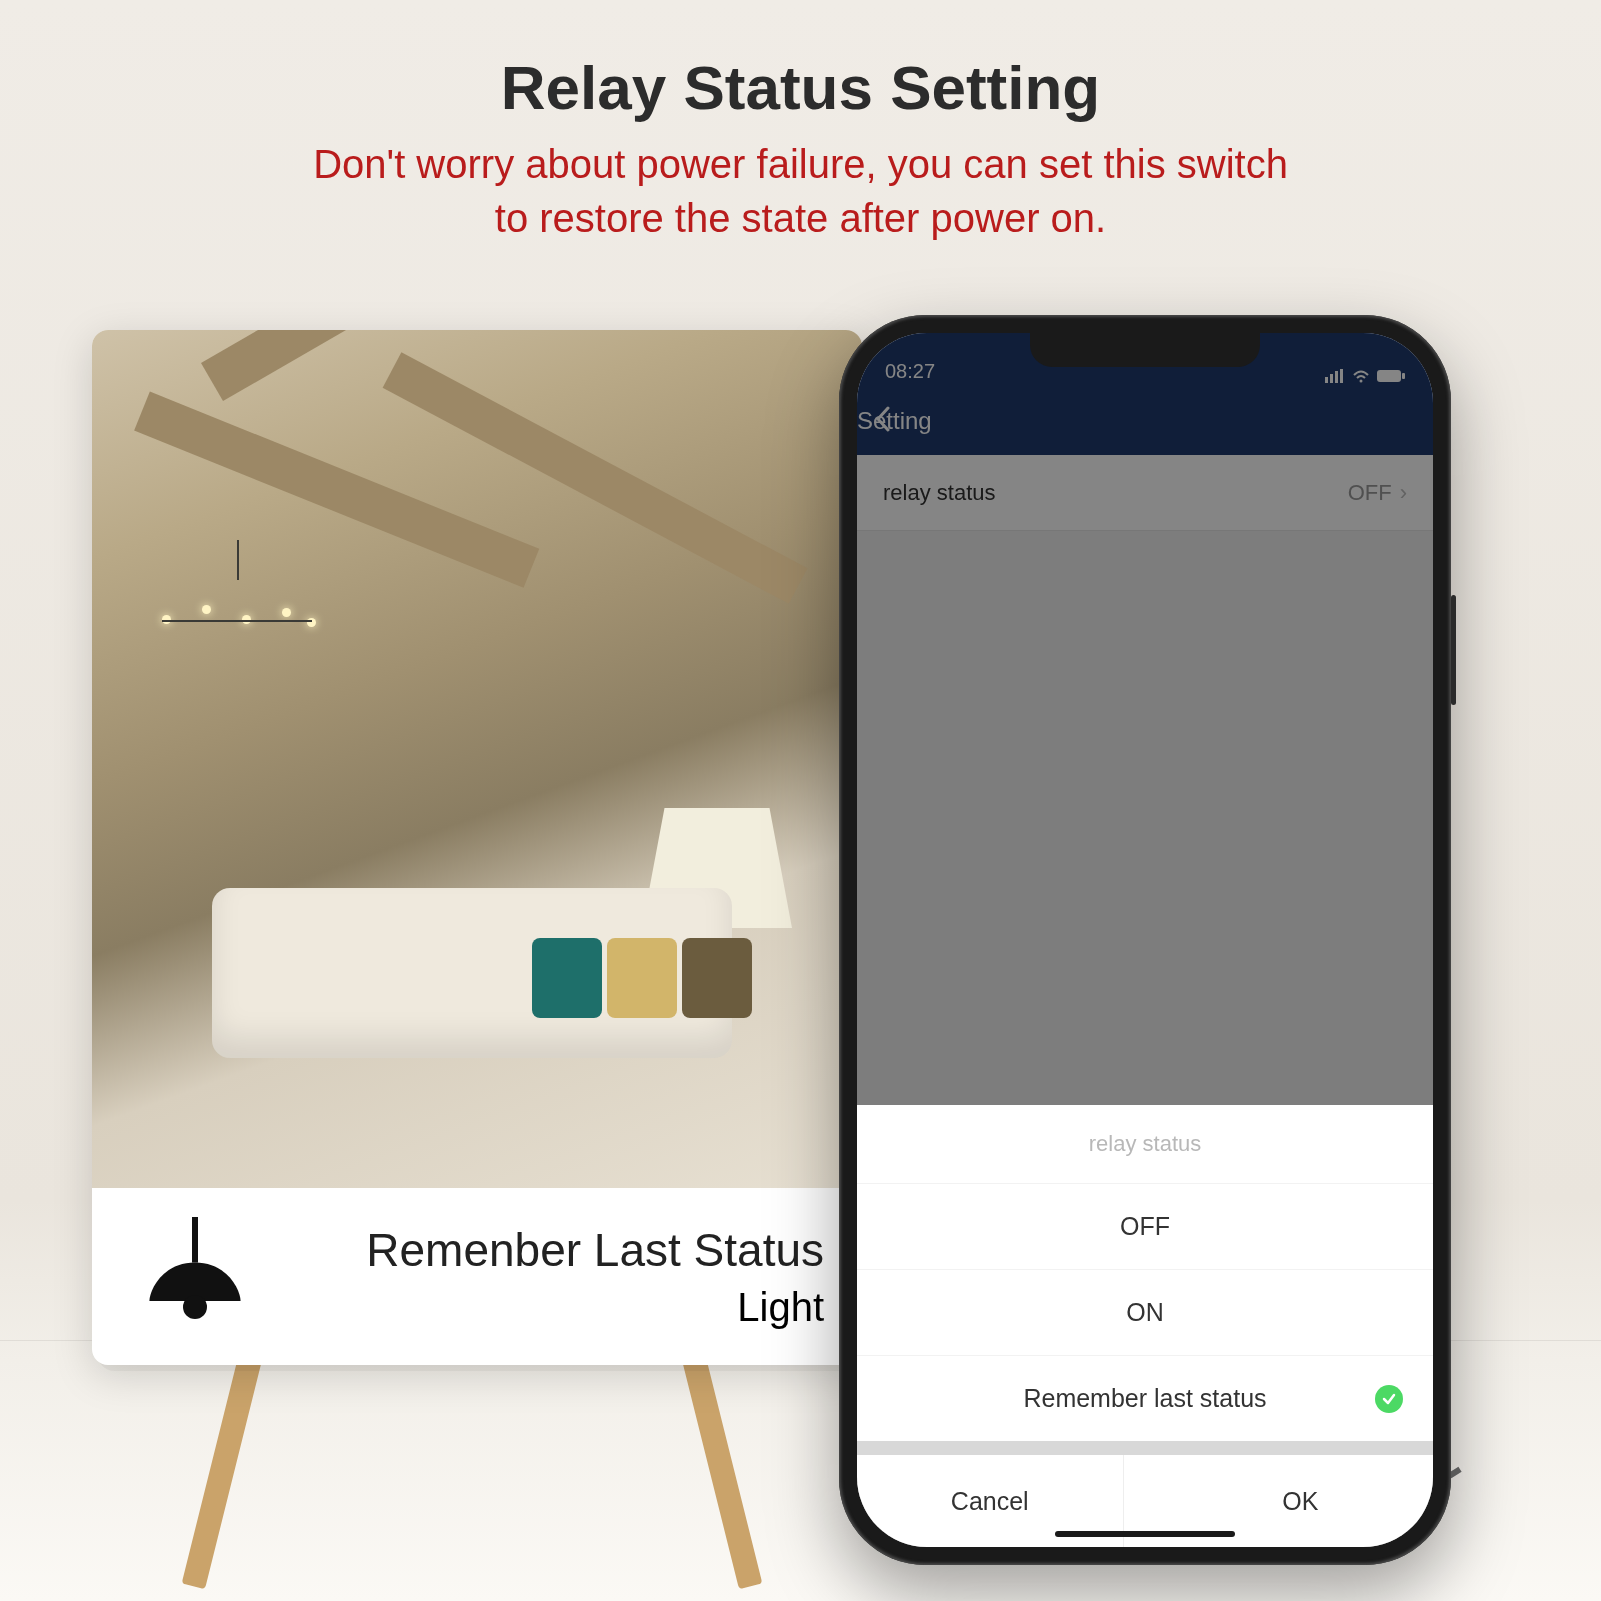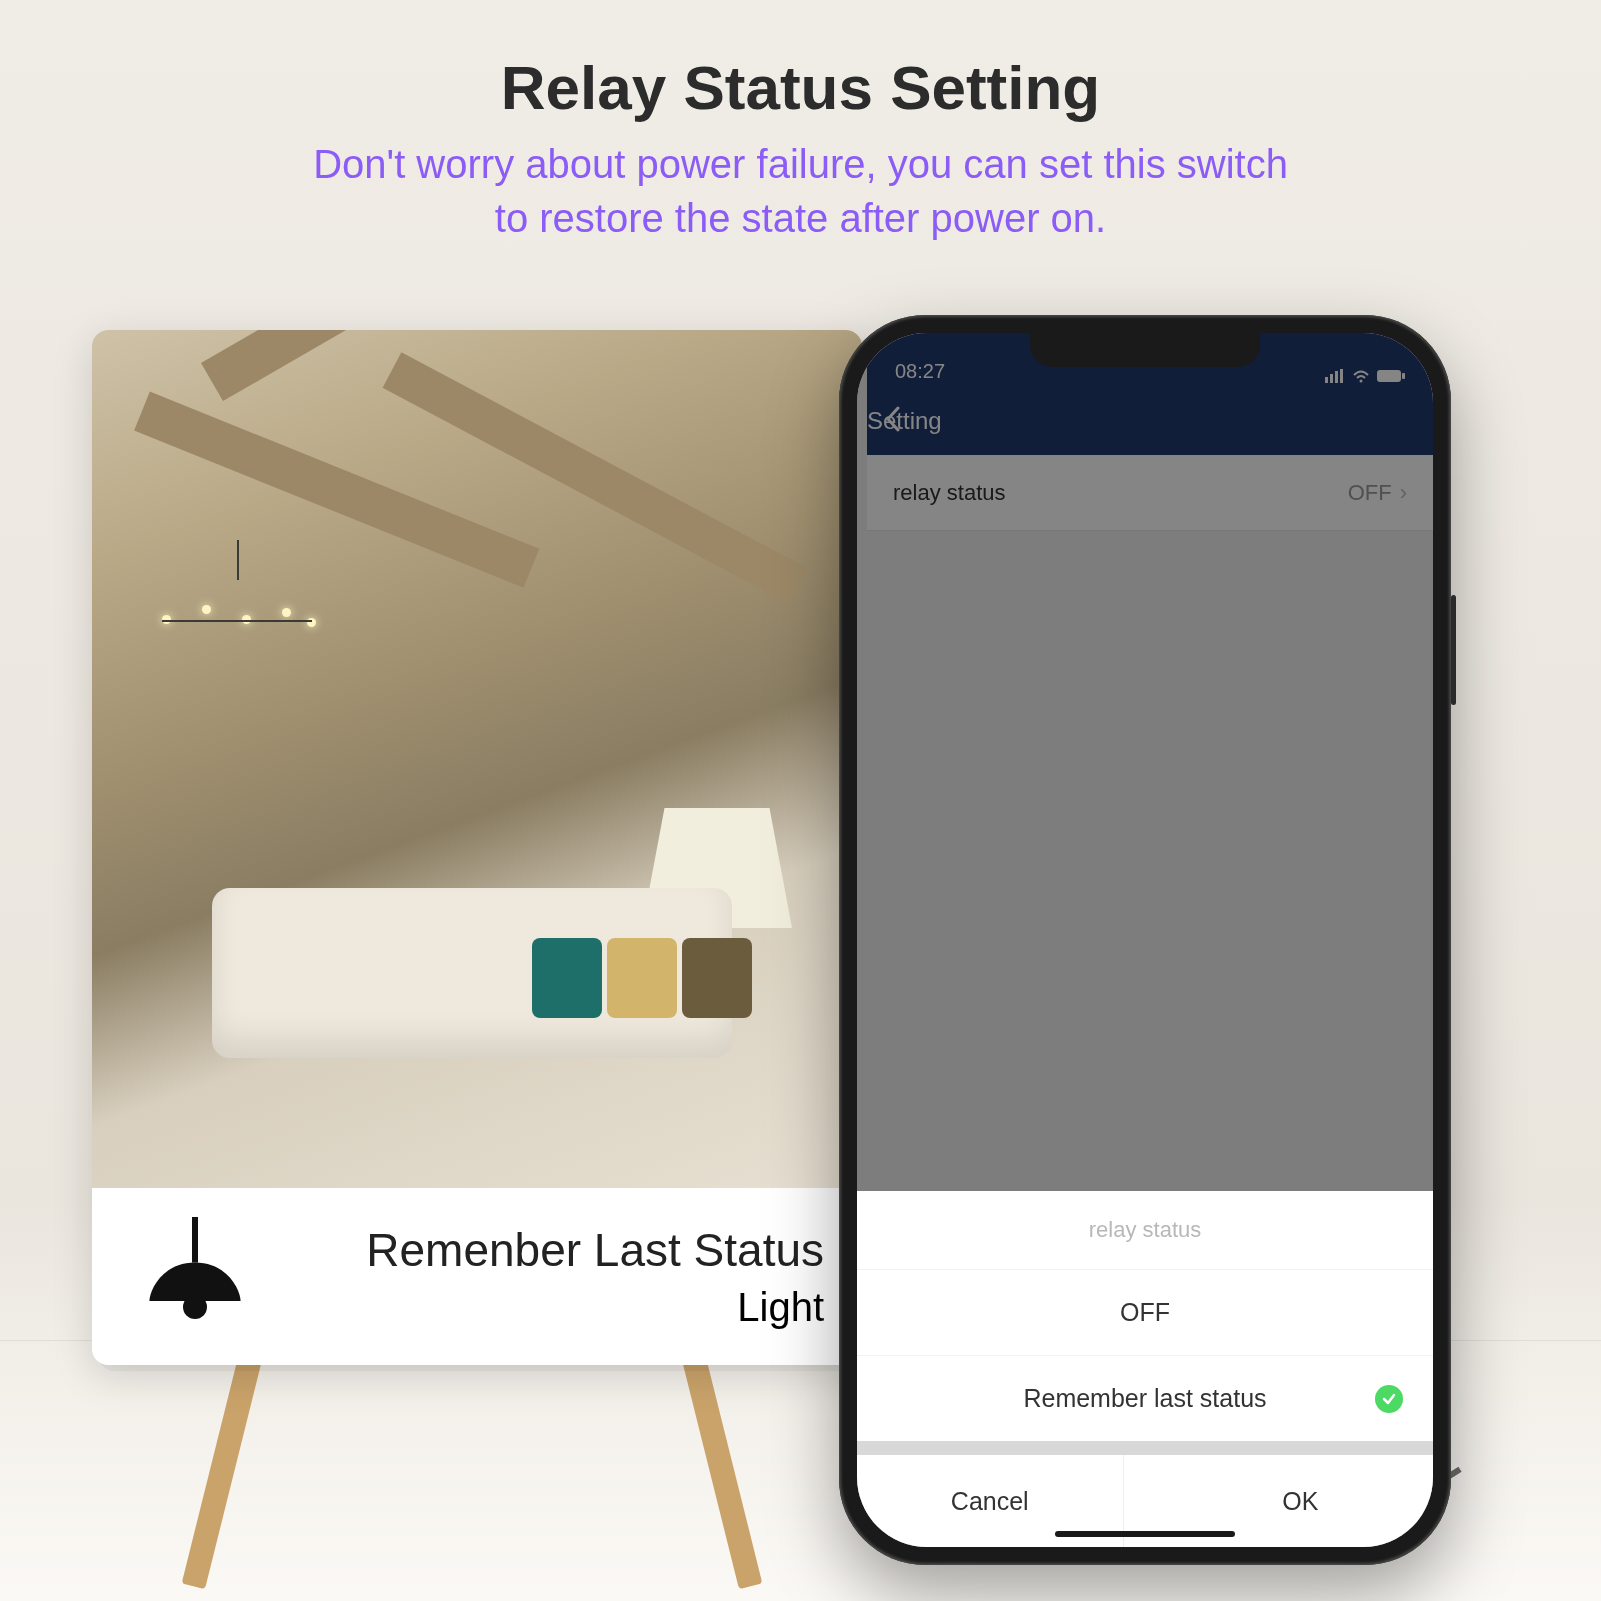--- a/index.html
+++ b/index.html
@@ -18,21 +18,21 @@
   padding-top: 52px;
 }
 .header h1 {
   font-size: 62px;
   font-weight: 700;
   color: #2c2c2c;
   margin-bottom: 14px;
 }
 .header p {
   font-size: 40px;
-  color: #8b5cf6;
+  color: #b91c1c;
   line-height: 1.35;
   font-weight: 400;
 }
 
 
 .card {
   position: absolute;
   left: 92px;
   top: 330px;
   width: 770px;
@@ -107,21 +107,20 @@
 }
 .phone::before{ 
   content:""; position:absolute; right:-5px; top:280px; width:5px; height:110px; background:#2a2a2a; border-radius:3px;
 }
 .screen {
   width: 100%; height: 100%;
   background: #efefef;
   border-radius: 70px;
   overflow: hidden;
   position: relative;
-  padding-left: 10px;
 }
 .notch{position:absolute; left:50%; top:0; transform:translateX(-50%); width:230px; height:34px; background:#1a1a1a; border-radius:0 0 22px 22px; z-index:50;}
 .dim-overlay{position:absolute; inset:0; background:rgba(0,0,0,0.48); z-index:10;}
 
 
 .status-bar{height:54px; background:#1f3a6e; display:flex; justify-content:space-between; align-items:flex-end; padding:0 28px 4px; color:#fff; font-size:20px;}
 .status-icons{display:flex; gap:6px; align-items:center;}
 .nav-header{height:68px; background:#1f3a6e; color:#fff; display:flex; align-items:center; justify-content:flex-start; position:relative; font-size:24px;}
 .nav-back{position:absolute; left:18px; font-size:32px;}
 
@@ -249,20 +248,23 @@
       </div>
     </div>
 
     <div class="dim-overlay"></div>
 
     <div class="sheet">
       <div class="sheet-top">
         <div class="sheet-title">relay status</div>
         <div class="sheet-option">
           <span>OFF</span>
+        </div>
+        <div class="sheet-option">
+          <span>ON</span>
         </div>
         <div class="sheet-option">
           <span>Remember last status</span>
           <span class="check">
             <svg viewBox="0 0 16 16">
                 <path d="M3 8 L7 12 L13 4" stroke="#fff" stroke-width="2.5" fill="none" stroke-linecap="round" stroke-linejoin="round"></path>
               </svg>
           </span>
         </div>
       </div>

